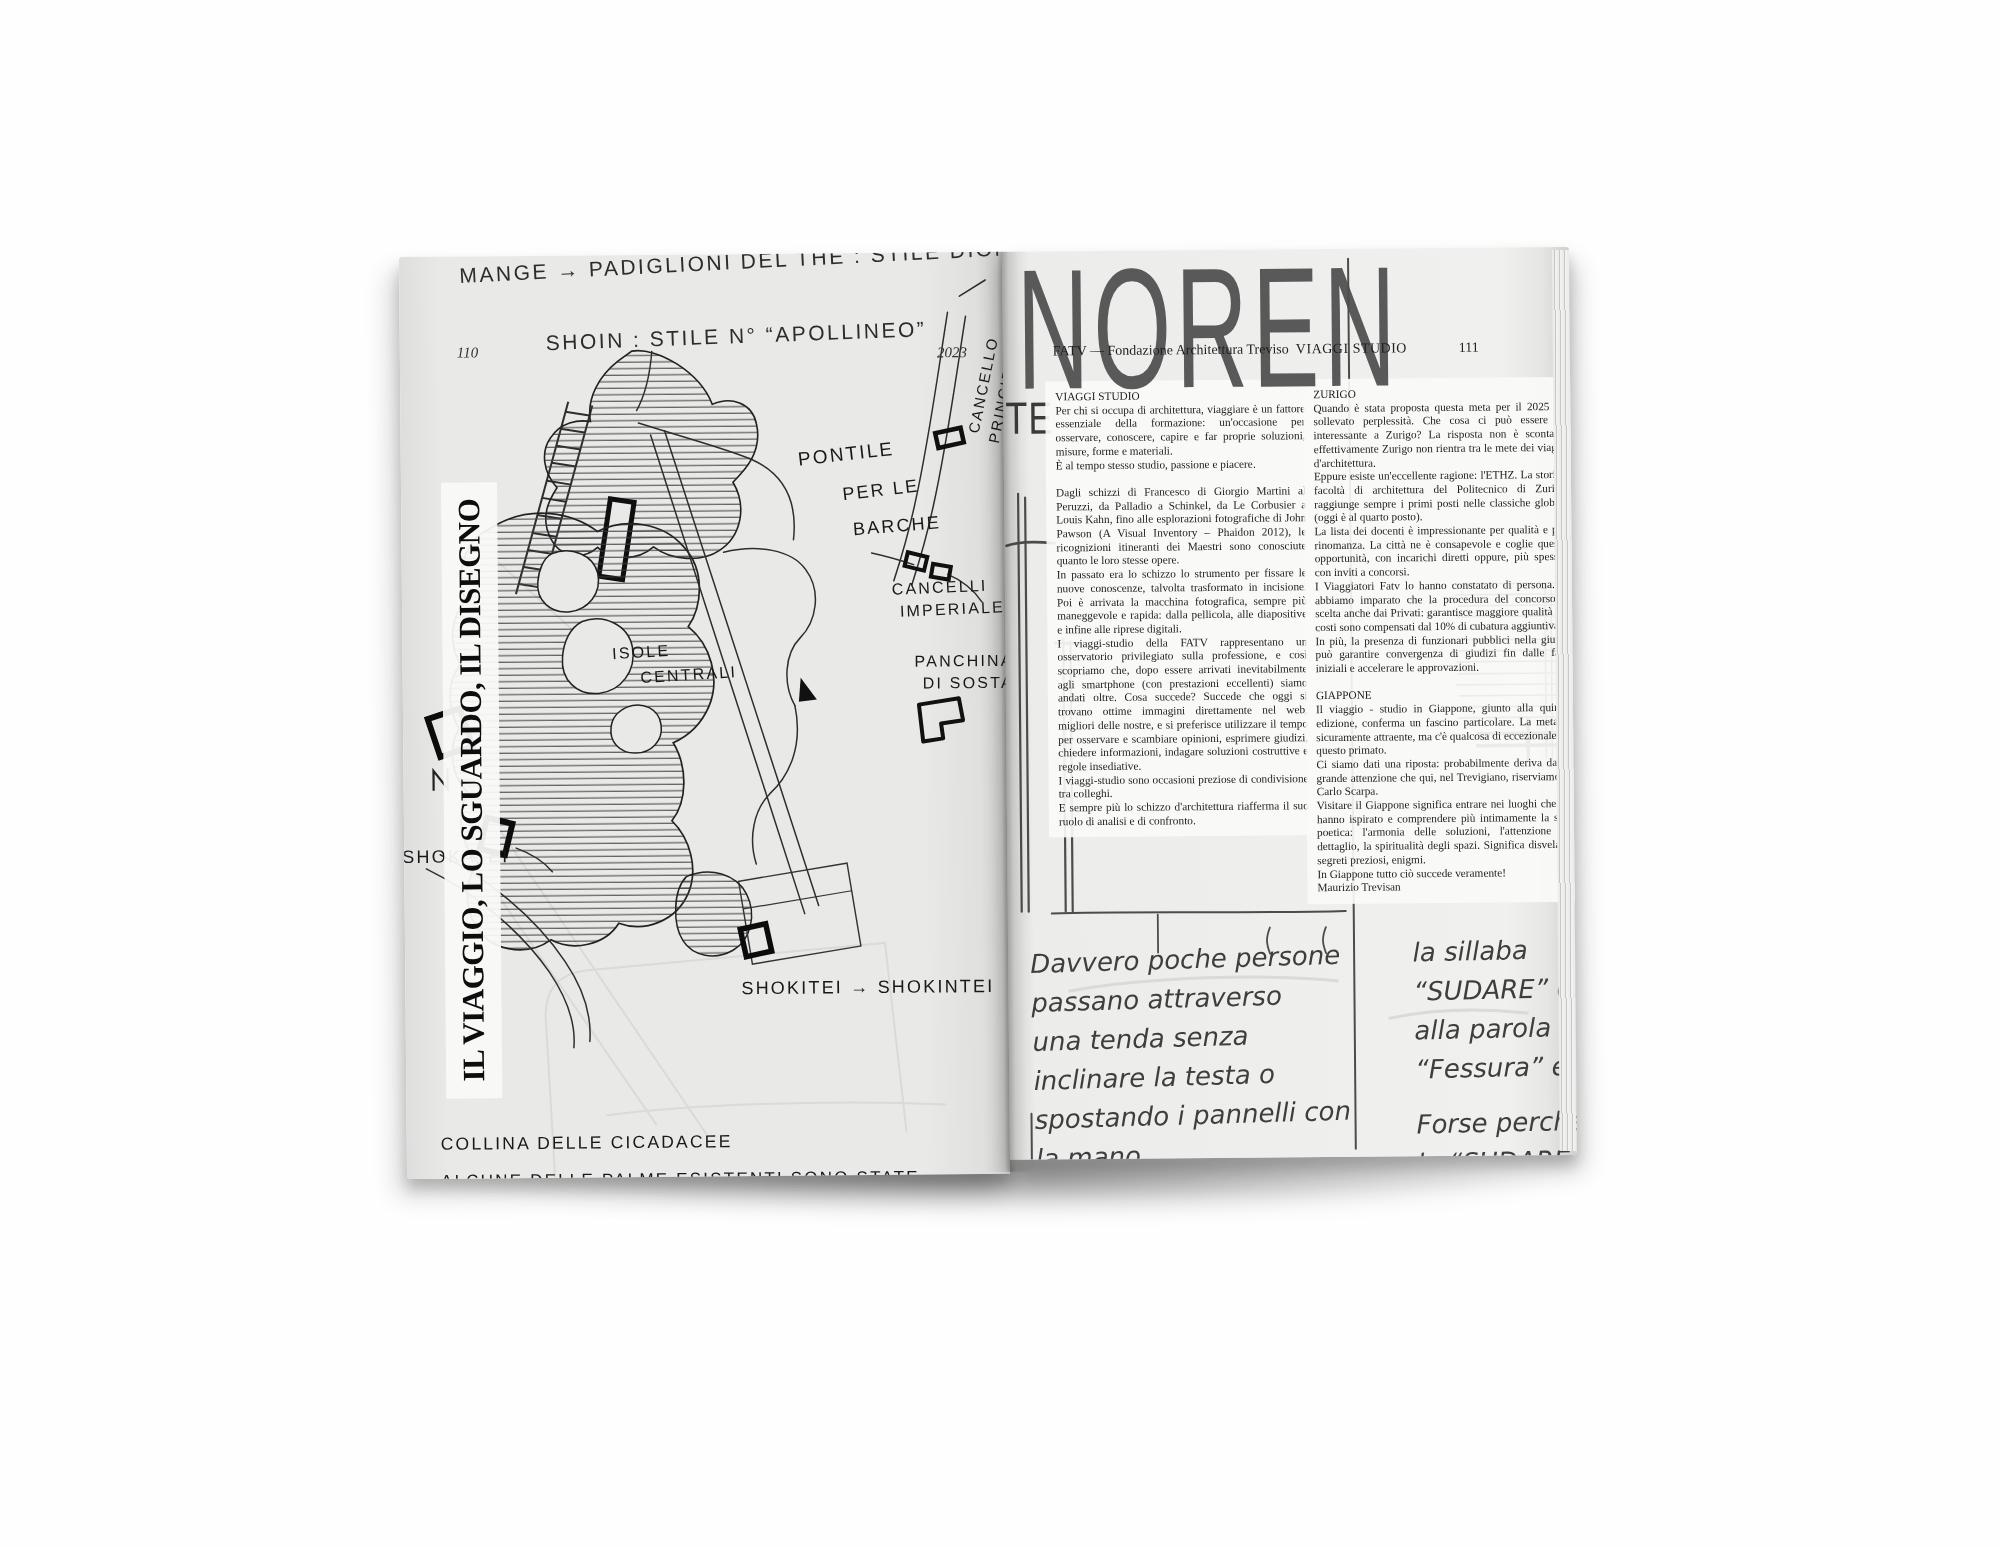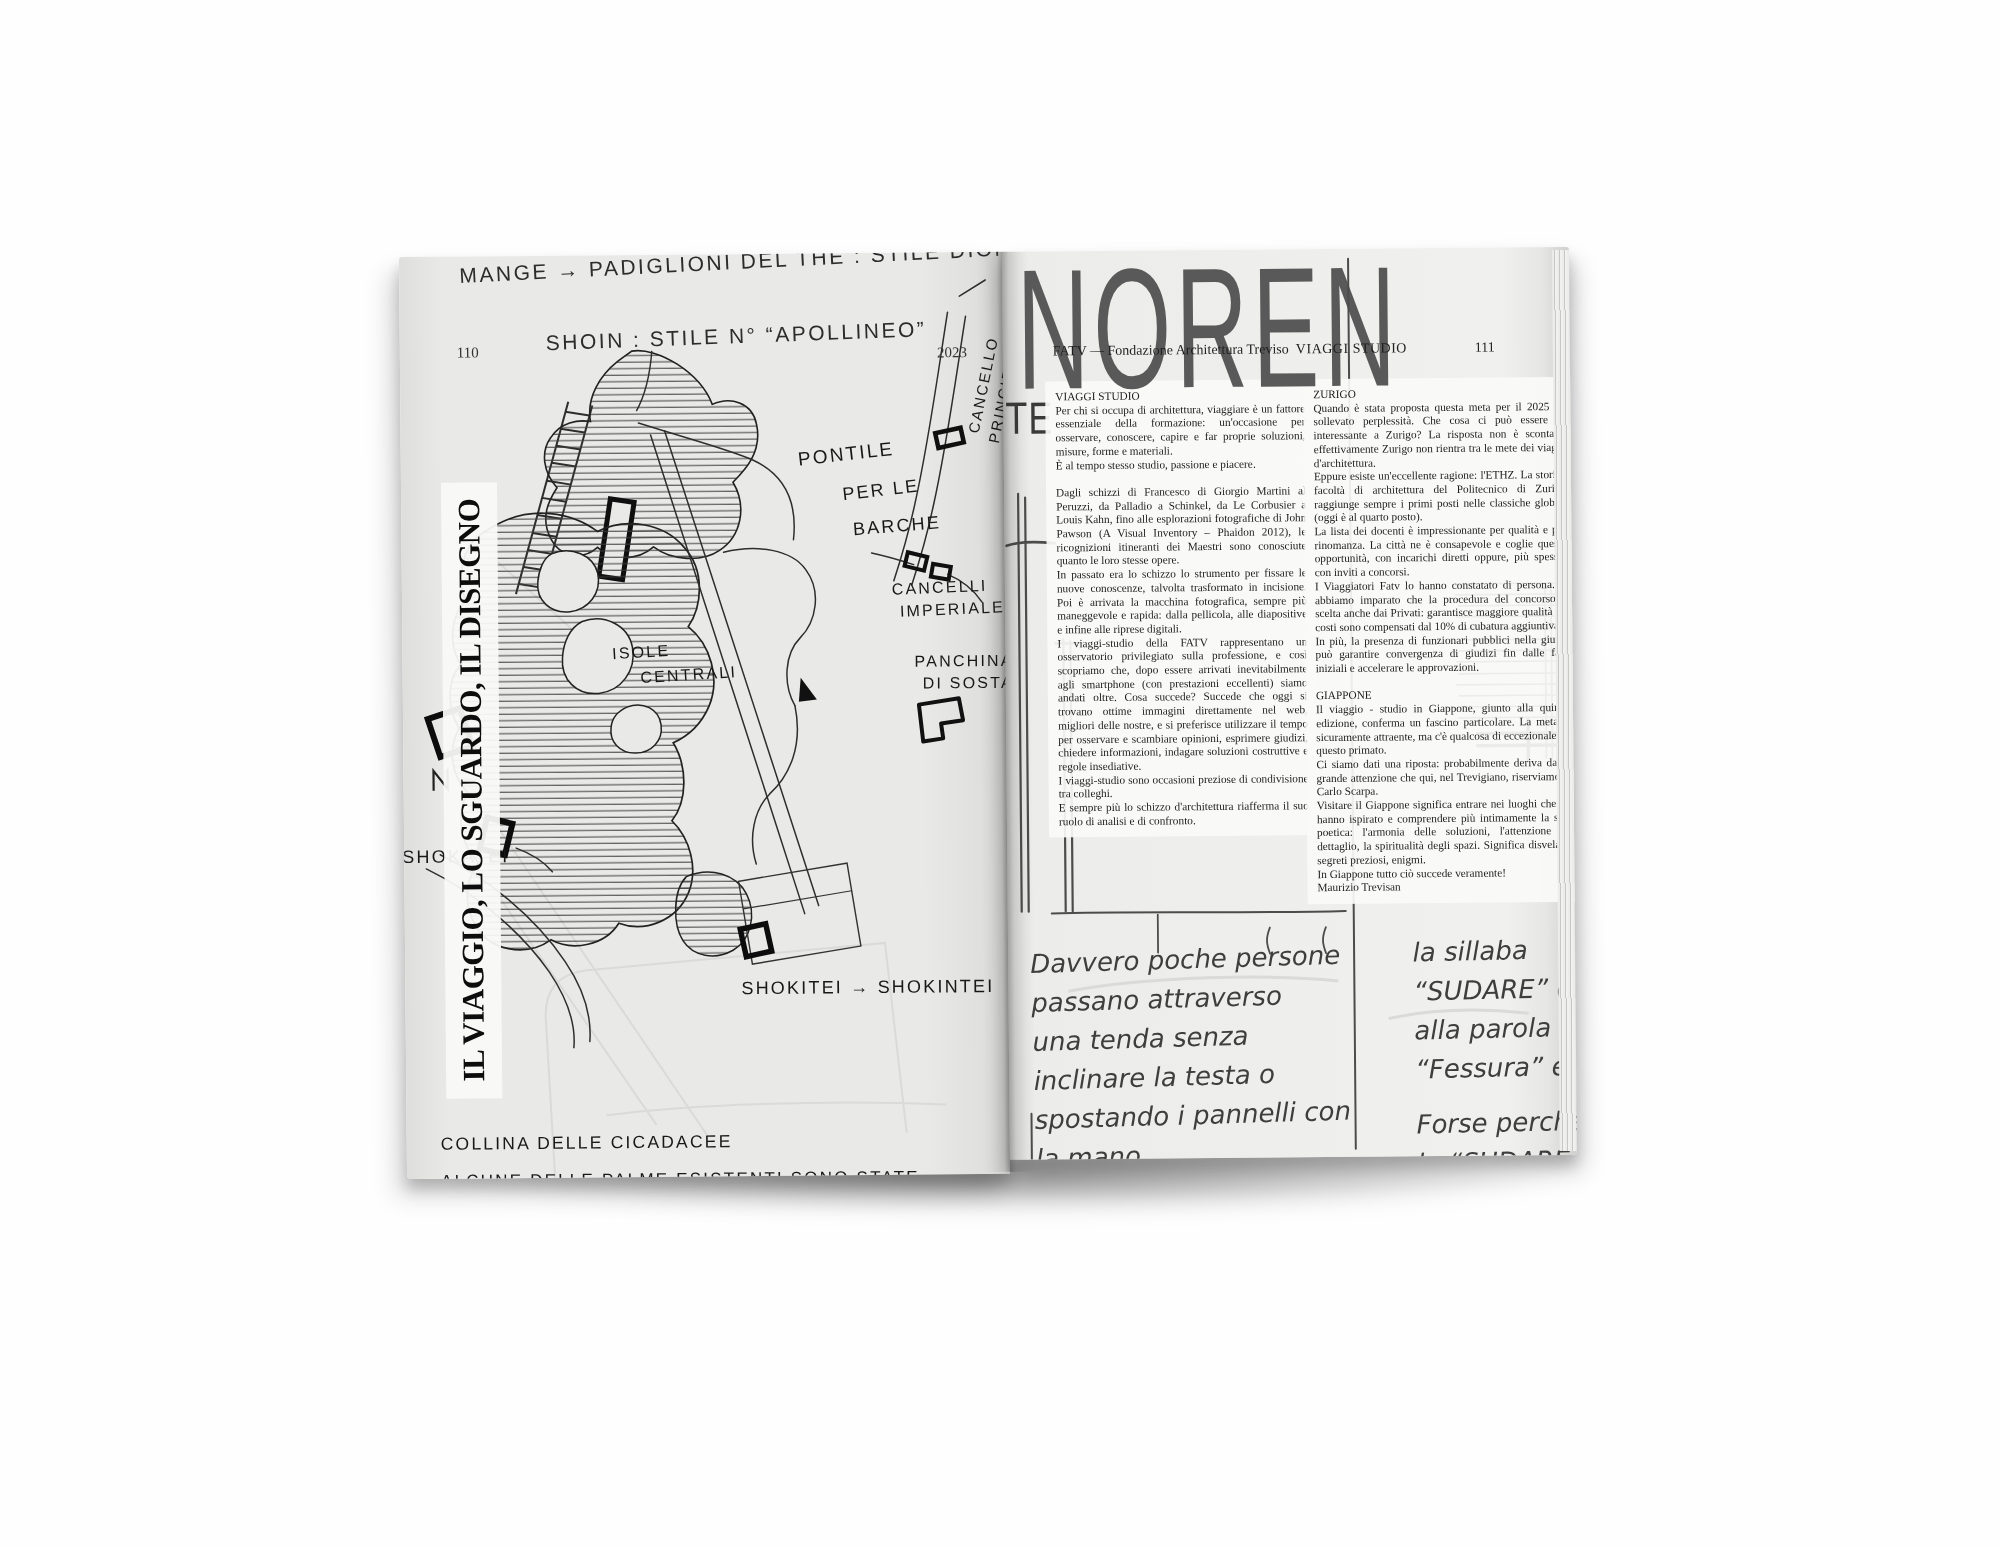--- a/index.html
+++ b/index.html
@@ -16,40 +16,40 @@
   .page.right{left:603px;width:567px;height:908px;border-radius:0 3px 4px 0;
     background:linear-gradient(to right,#d8d8d6 0%,#ececea 3%,#f0f0ee 88%,#e6e6e4 95%,#cfcfcd 100%);
     box-shadow:6px 16px 26px rgba(0,0,0,.20), 0 10px 14px rgba(0,0,0,.18);}
   .gutter{position:absolute;left:577px;top:0;width:52px;height:920px;pointer-events:none;z-index:60;
     background:linear-gradient(to right,rgba(0,0,0,0) 0%,rgba(40,40,40,.10) 40%,rgba(40,40,40,.30) 50%,rgba(40,40,40,.12) 62%,rgba(0,0,0,0) 100%);}
   .page-stack{position:absolute;right:0;top:3px;bottom:4px;width:17px;z-index:55;
     background:repeating-linear-gradient(to right,#ececea 0 2px,#c7c7c5 2px 3px,#f1f1ef 3px 5px);}
   svg{position:absolute;left:0;top:0;}
   .sk-label{font-family:"Liberation Sans",sans-serif;fill:#181818;letter-spacing:2.2px;}
   
-  .pgnum{position:absolute;font-size:15px;color:#333;}
+  .pgnum{position:absolute;font-size:15px;color:#333;font-style:italic;}
   .pgnum.l{left:57px;top:88px;}
   .pgnum.y{left:537px;top:92px;}
   .hand{position:absolute;font-family:"Liberation Sans",sans-serif;color:#2c2c2c;white-space:nowrap;}
   .hand-top1{left:60px;top:-6px;font-size:21px;letter-spacing:2.5px;transform:rotate(-2.4deg);}
   .hand-top2{left:146px;top:70px;font-size:21px;letter-spacing:2.5px;transform:rotate(-1.6deg);}
   .vtitle{position:absolute;left:40px;top:226px;width:56px;height:616px;z-index:40;
     background:rgba(249,249,248,.94);writing-mode:vertical-rl;transform:rotate(180deg);
     font-family:"Liberation Serif",serif;font-weight:bold;font-size:31px;letter-spacing:-.5px;
     color:#0d0d0d;text-align:center;line-height:56px;}
   
   .noren{position:absolute;left:14px;top:-8px;z-index:30;font-family:"Liberation Sans",sans-serif;
     font-size:118px;line-height:1;color:#4d4d4d;letter-spacing:5px;transform:scale(.85,1.45);
     transform-origin:top left;opacity:.92;}
   .te-frag{position:absolute;left:2px;top:146px;font-family:"Liberation Sans",sans-serif;
     font-size:36px;color:#3a3a3a;transform:scaleY(1.25);letter-spacing:1px;z-index:10;}
   .rhead{position:absolute;top:92px;left:0;width:100%;font-size:14px;color:#1f1f1f;z-index:35;}
   .rhead .h-left{position:absolute;left:50px;top:0;white-space:nowrap;}
   .rhead .h-center{position:absolute;left:293px;top:0;letter-spacing:.5px;}
-  .rhead .h-num{position:absolute;left:472px;top:0;}
+  .rhead .h-num{position:absolute;left:456px;top:0;}
   .colbox{position:absolute;z-index:20;background:rgba(250,250,249,.92);padding:9px 10px;
     font-size:11.3px;line-height:13.7px;color:#1b1b1b;text-align:justify;}
   .colbox h4{margin:0;font-size:11.3px;font-weight:normal;}
   .colbox p{margin:0;}
   .colbox p.gap, .colbox h4.gap{margin-top:13.7px;}
   .col1{left:42px;top:130px;width:250px;}
   .col2{left:300px;top:130px;width:252px;}
   .signature{margin-top:13.7px;}
   .note{position:absolute;z-index:25;font-family:"DejaVu Sans",sans-serif;font-style:italic;
     color:#3e3e3e;font-size:26px;line-height:39px;white-space:nowrap;}

